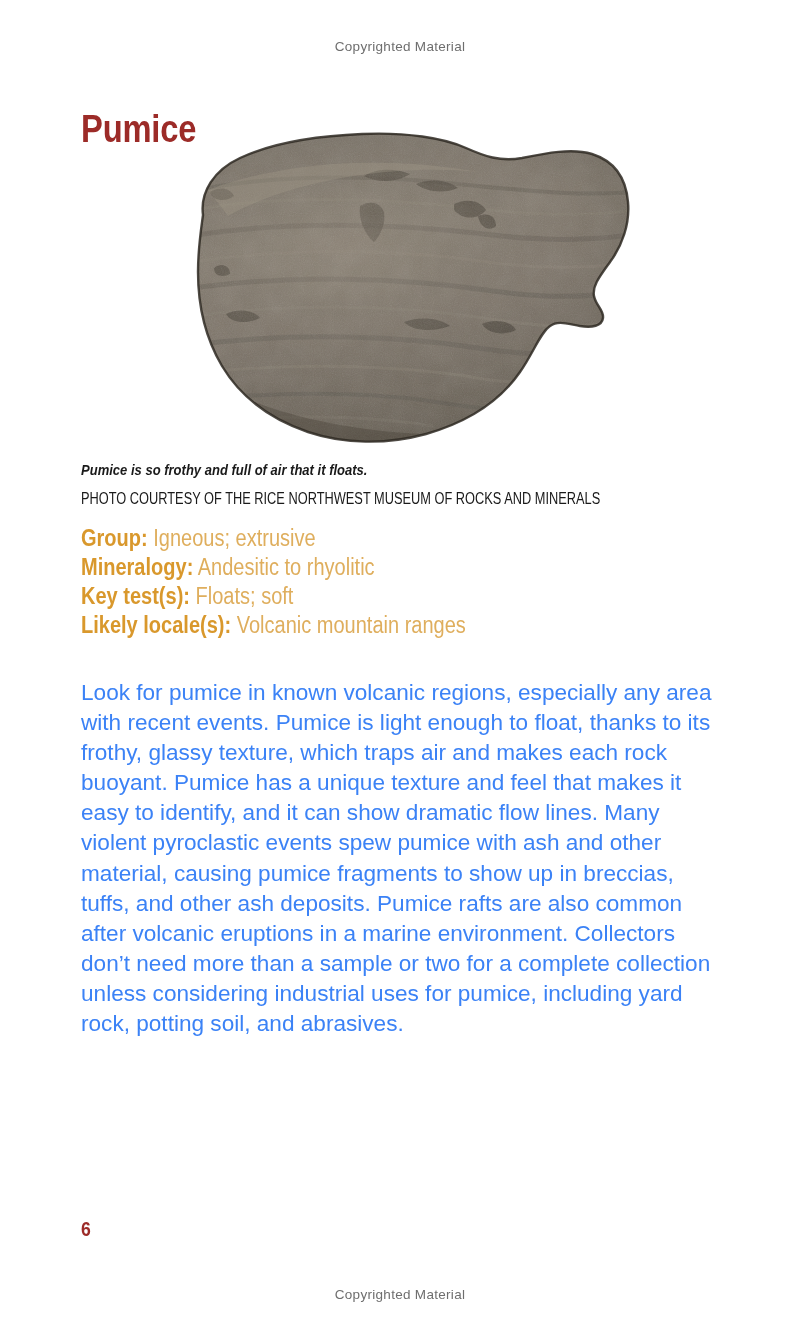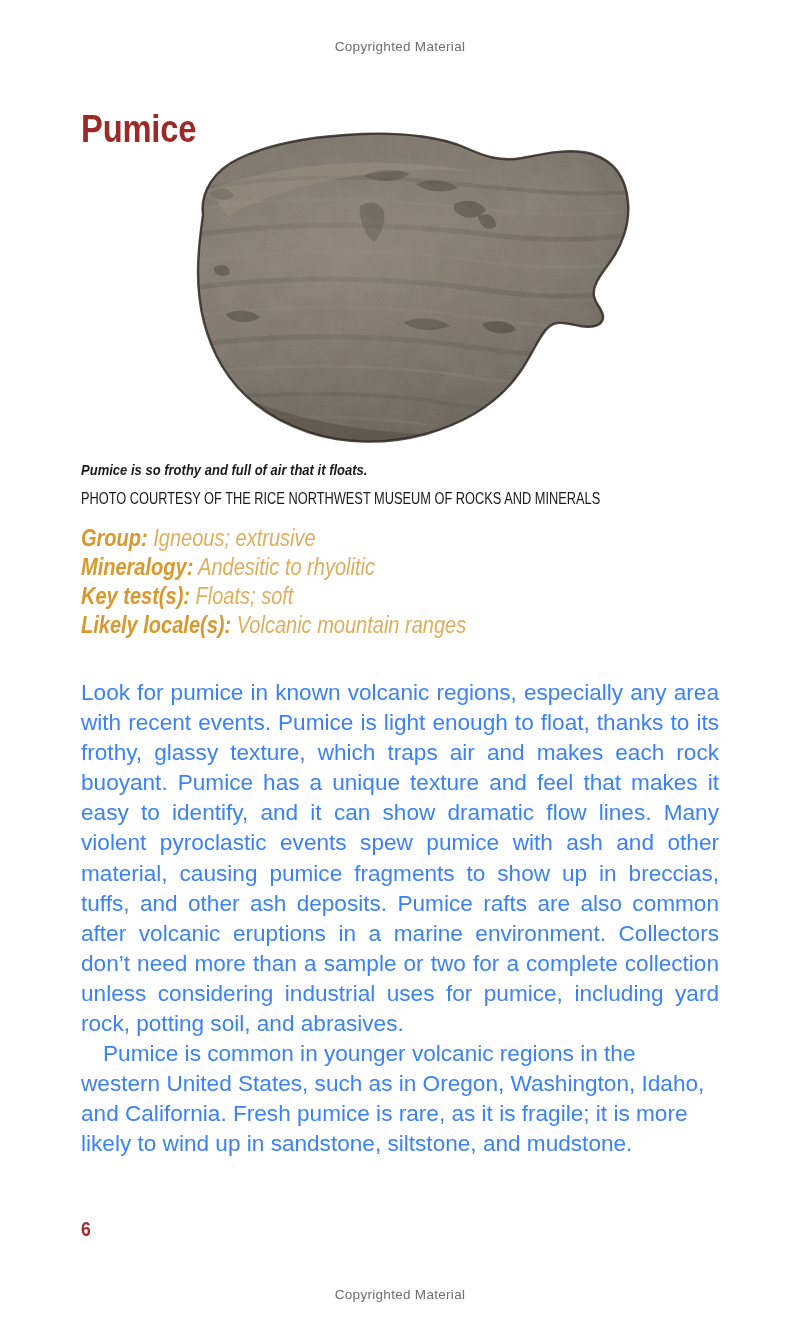--- a/index.html
+++ b/index.html
@@ -90,21 +90,20 @@
     transform-origin: left top;
     white-space: nowrap;
   }
 
   
   .props {
     position: absolute;
     left: 81px;
     top: 512px;
     width: 640px;
-    font-style: italic;
   }
   .prop-row {
     font-family: "Liberation Sans Narrow", "Liberation Sans", sans-serif;
     font-size: 23px;
     line-height: 29px;
     color: #dca44a;
     white-space: nowrap;
     transform: scaleX(0.87);
     transform-origin: left center;
   }
@@ -297,20 +296,19 @@
       <span class="prop-value">Floats; soft</span>
     </div>
     <div class="prop-row">
       <span class="prop-label">Likely locale(s):</span>
       <span class="prop-value">Volcanic mountain ranges</span>
     </div>
   </div>
 
   <div class="body-copy">
     <p>Look for pumice in known volcanic regions, especially any area with recent events. Pumice is light enough to float, thanks to its frothy, glassy texture, which traps air and makes each rock buoyant. Pumice has a unique texture and feel that makes it easy to identify, and it can show dramatic flow lines. Many violent pyroclastic events spew pumice with ash and other material, causing pumice fragments to show up in breccias, tuffs, and other ash deposits. Pumice rafts are also common after volcanic eruptions in a marine environment. Collectors don’t need more than a sample or two for a complete collection unless considering industrial uses for pumice, including yard rock, potting soil, and abrasives.</p>
-    <p>Pumice is common in younger volcanic regions in the western United States, such as in Oregon, Washington, Idaho, and California. Fresh pumice is rare, as it is fragile; it is more likely to wind up in sandstone, siltstone, and mudstone.</p>
   </div>
 
   <div class="folio">6</div>
 
   <div class="watermark bottom">Copyrighted Material</div>
 
 </div>
 
 </body></html>

